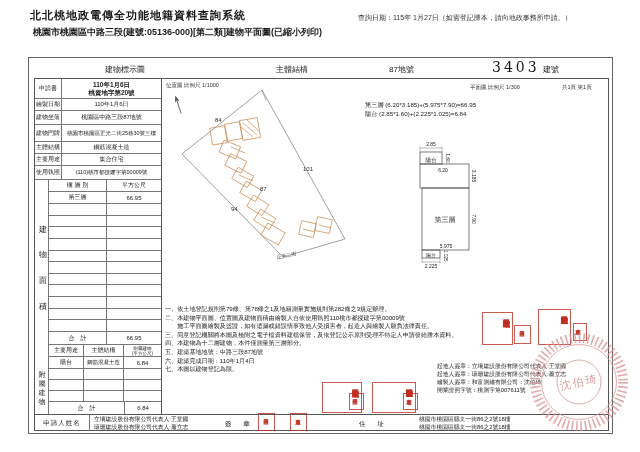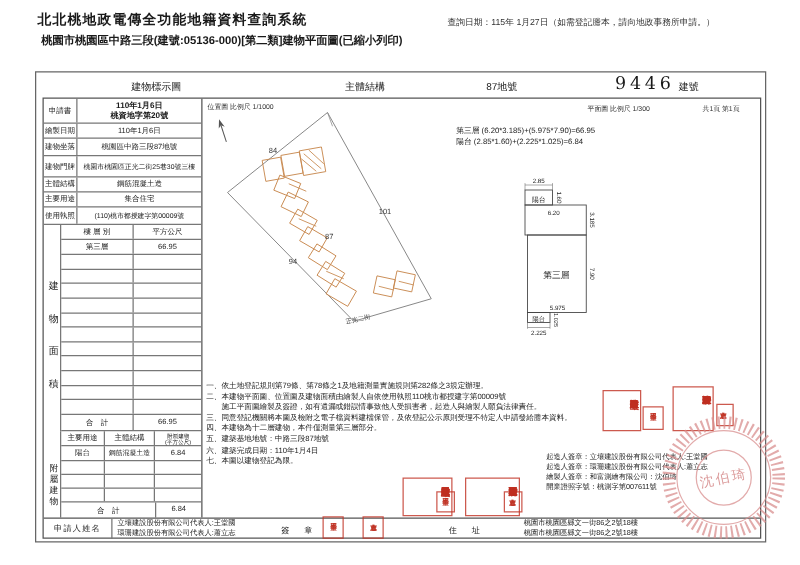--- a/index.html
+++ b/index.html
@@ -73,21 +73,21 @@
 <body>
 
 <div class="abs hdr-title">北北桃地政電傳全功能地籍資料查詢系統</div>
 <div class="abs hdr-date">查詢日期：115年 1月27日（如需登記謄本，請向地政事務所申請。）</div>
 <div class="abs hdr-sub">桃園市桃園區中路三段(建號:05136-000)[第二類]建物平面圖(已縮小列印)</div>
 
 <div class="abs outer">
   <span class="tb tb1">建物標示圖</span>
   <span class="tb tb2">主體結構</span>
   <span class="tb tb3">87地號</span>
-  <span class="tb tb4">9446</span>
+  <span class="tb tb4">3403</span>
   <span class="tb tb5">建號</span>
 
   <div class="inner">
 
     <div class="lp">
       <div class="r" style="height:20px">
         <div class="lc">申請書</div>
         <div class="vc bold2">
           <div>110年1月6日</div>
           <div>桃資地字第20號</div>

